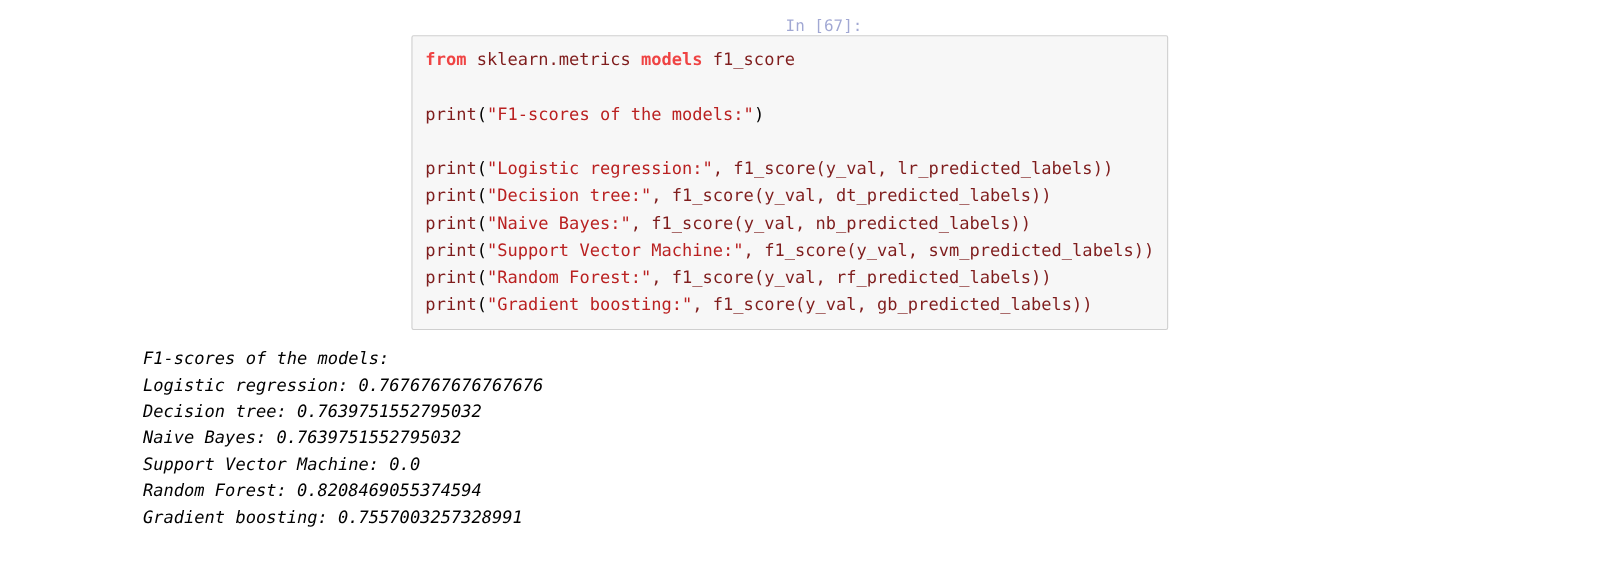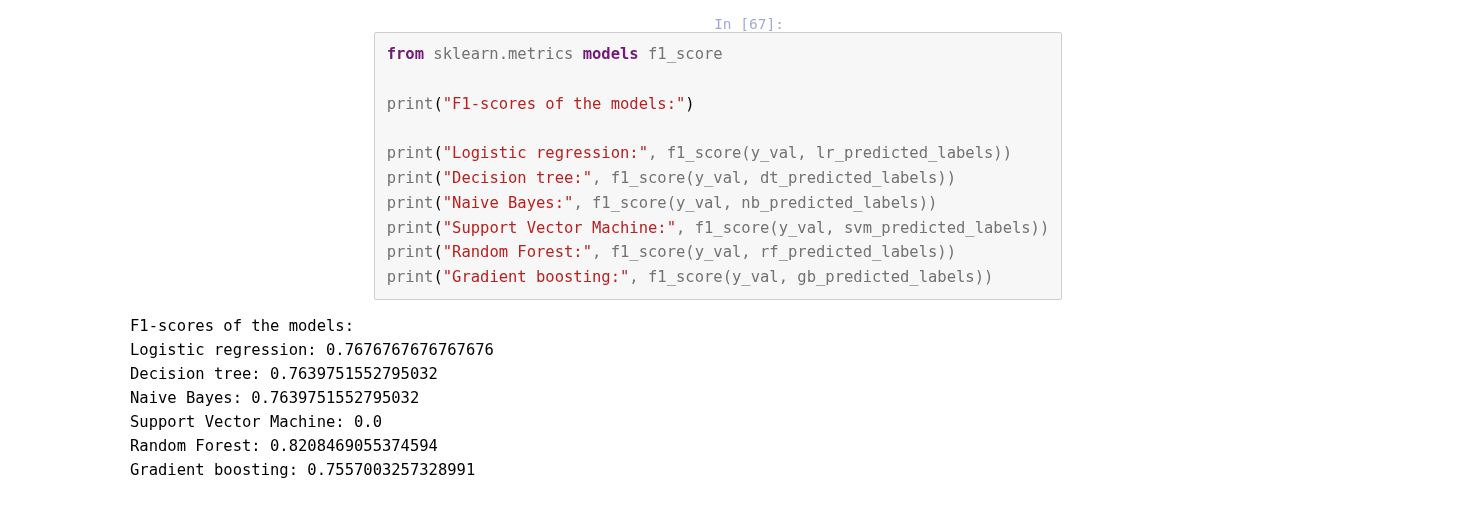--- a/index.html
+++ b/index.html
@@ -42,27 +42,28 @@
     overflow-x: auto;
   }
   pre.code {
     margin: 0;
     font-family: "DejaVu Sans Mono", Menlo, Consolas, "Liberation Mono", monospace;
     font-size: 15.5px;
     line-height: 1.6;
     white-space: pre;
     color: #000;
   }
-  .k  { color: #701a75; font-weight: bold; }   
-  .nm { color: #737373; }
+  .k  { color: #ef4444; font-weight: bold; }   
+  .nm { color: #7f1d1d; }
   .s  { color: #ba2121; }                       
   .p  { color: #000; }
   .output-block {
     display: flex;
     align-items: flex-end;
+    font-style: italic;
   }
   .output-prompt {
     min-width: 118px;
     width: 118px;
   }
   pre.output {
     margin: 0;
     padding: 8px 12px 4px 12px;
     font-family: "DejaVu Sans Mono", Menlo, Consolas, "Liberation Mono", monospace;
     font-size: 15.5px;

